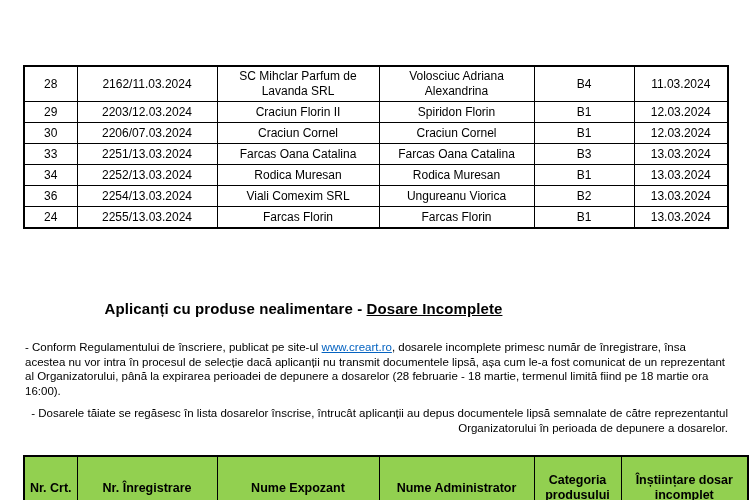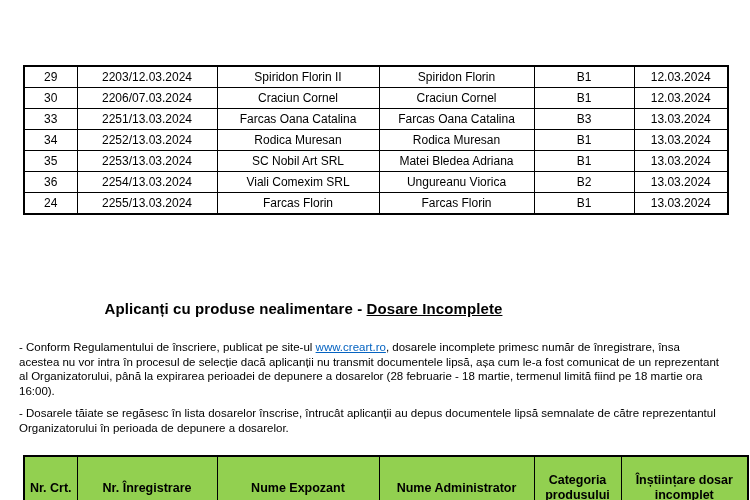--- a/index.html
+++ b/index.html
@@ -48,28 +48,28 @@
     text-align: center;
     font-size: 15px;
     font-weight: bold;
     letter-spacing: 0.1px;
   }
   .section-heading .und { text-decoration: underline; }
 
   
   .note {
     position: absolute;
-    left: 19px;
+    left: 25px;
     width: 703px;
     font-size: 11.5px;
     line-height: 14.6px;
     text-align: left;
   }
   #note-1 { top: 340px; }
-  #note-2 { top: 406px; }
+  #note-2 { top: 406px; text-align: right; }
   a.doc-link {
     color: #0563C1;
     text-decoration: underline;
     cursor: pointer;
   }
 
   
   #incomplete-table {
     left: 23px;
     top: 455px;
@@ -96,23 +96,31 @@
   <colgroup>
     <col style="width:53px">
     <col style="width:140px">
     <col style="width:162px">
     <col style="width:155px">
     <col style="width:100px">
     <col style="width:94px">
   </colgroup>
   <tbody>
       <tr>
+        <td>28</td>
+        <td>2162/11.03.2024</td>
+        <td>SC Mihclar Parfum de Lavanda SRL</td>
+        <td>Volosciuc Adriana Alexandrina</td>
+        <td>B4</td>
+        <td>11.03.2024</td>
+      </tr>
+      <tr>
         <td>29</td>
         <td>2203/12.03.2024</td>
-        <td>Spiridon Florin II</td>
+        <td>Craciun Florin II</td>
         <td>Spiridon Florin</td>
         <td>B1</td>
         <td>12.03.2024</td>
       </tr>
       <tr>
         <td>30</td>
         <td>2206/07.03.2024</td>
         <td>Craciun Cornel</td>
         <td>Craciun Cornel</td>
         <td>B1</td>
@@ -124,28 +132,20 @@
         <td>Farcas Oana Catalina</td>
         <td>Farcas Oana Catalina</td>
         <td>B3</td>
         <td>13.03.2024</td>
       </tr>
       <tr>
         <td>34</td>
         <td>2252/13.03.2024</td>
         <td>Rodica Muresan</td>
         <td>Rodica Muresan</td>
-        <td>B1</td>
-        <td>13.03.2024</td>
-      </tr>
-      <tr>
-        <td>35</td>
-        <td>2253/13.03.2024</td>
-        <td>SC Nobil Art SRL</td>
-        <td>Matei Bledea Adriana</td>
         <td>B1</td>
         <td>13.03.2024</td>
       </tr>
       <tr>
         <td>36</td>
         <td>2254/13.03.2024</td>
         <td>Viali Comexim SRL</td>
         <td>Ungureanu Viorica</td>
         <td>B2</td>
         <td>13.03.2024</td>

